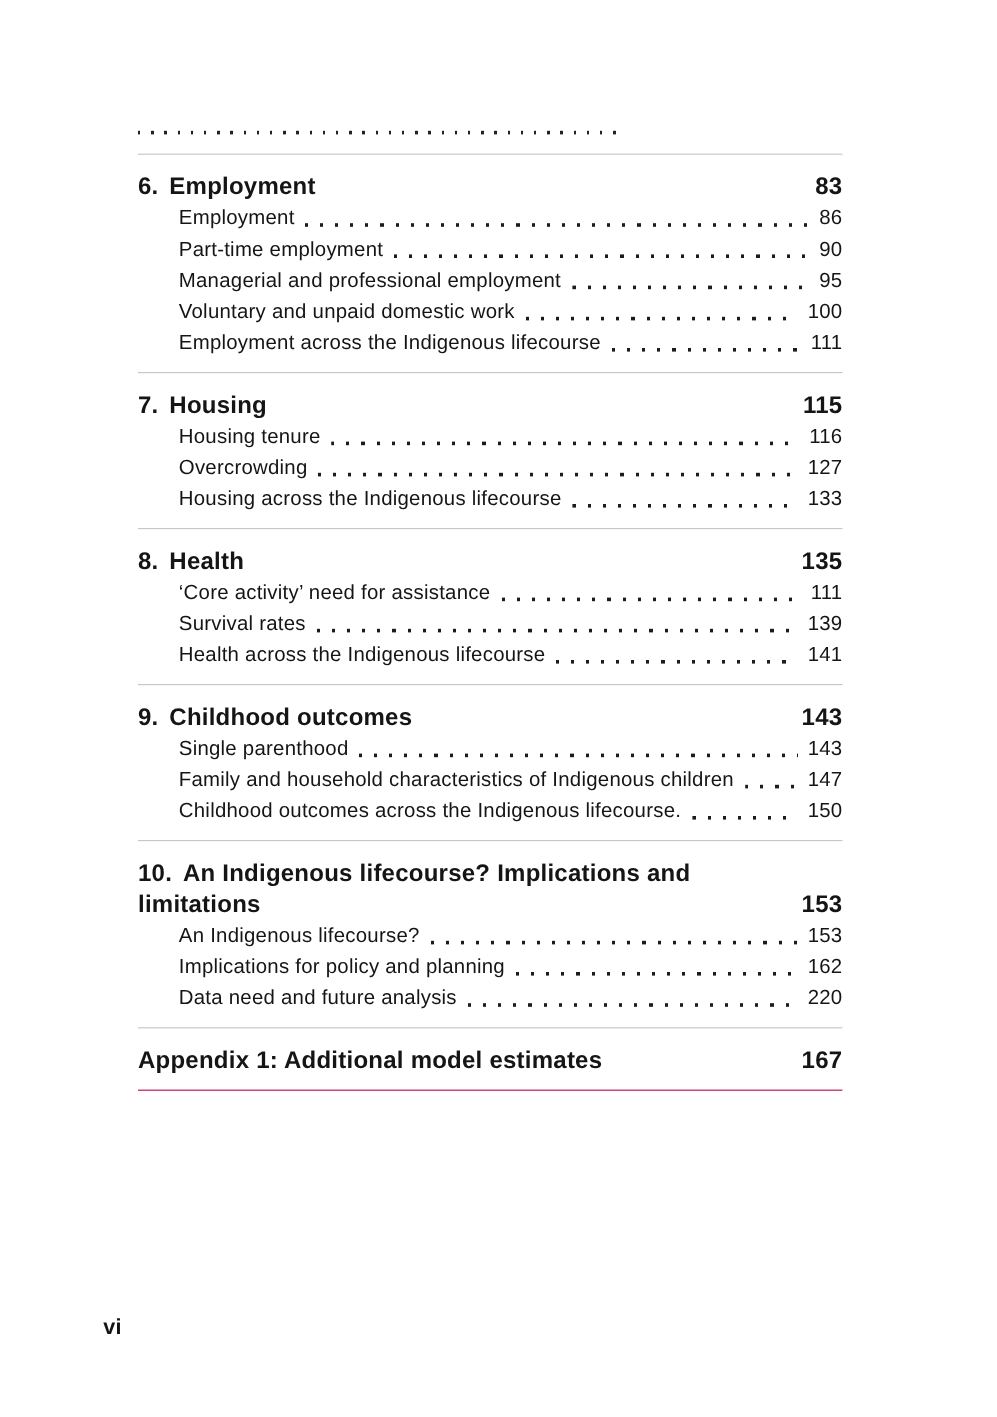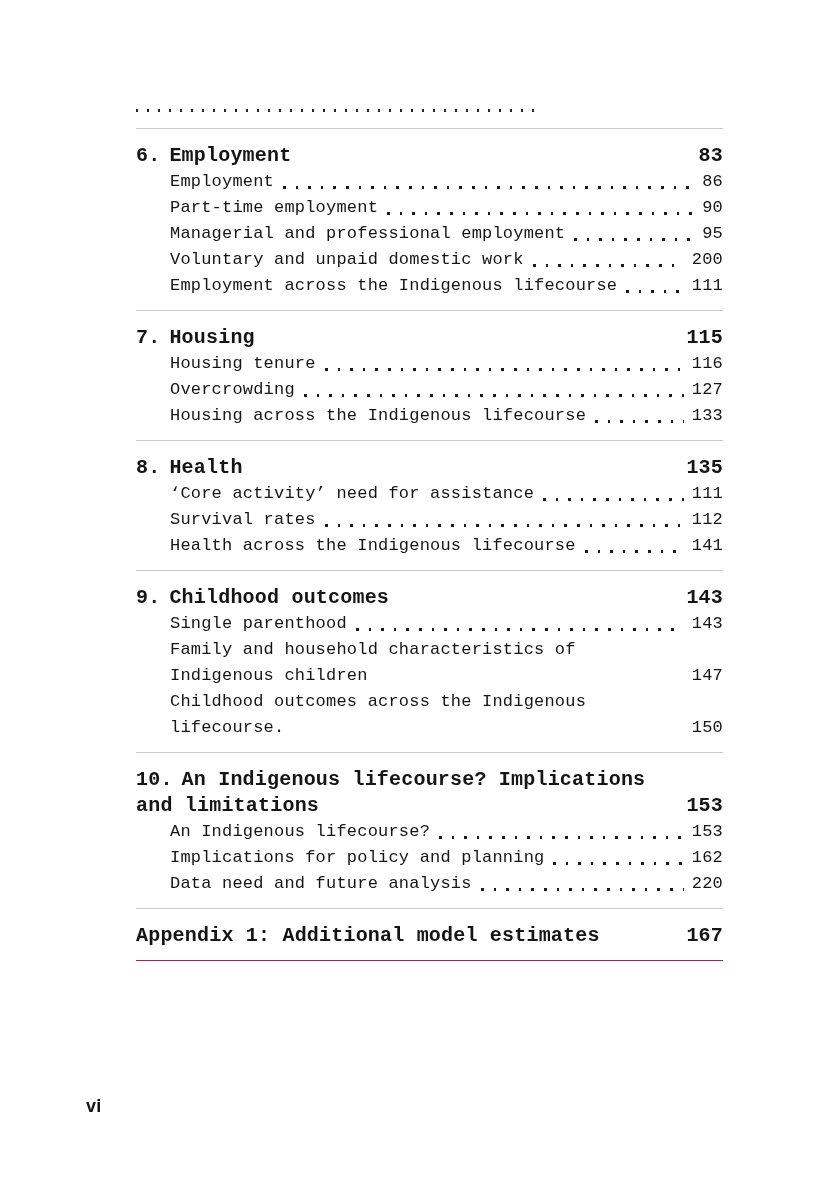--- a/index.html
+++ b/index.html
@@ -5,21 +5,21 @@
   html,body{margin:0;padding:0;background:#ffffff;}
   .page{
     position:relative;
     width:831px;height:1181px;
     background:#ffffff;
     font-family:"Liberation Sans", sans-serif;
     color:#151515;
     overflow:hidden;
   }
   .content{
-    position:absolute;left:136px;top:0;width:587px;font-family:Liberation Mono, monospace;
+    position:absolute;left:115px;top:0;width:587px;
   }
   
   .clipped-line{
     margin-top:109px;
     margin-bottom:16px;
     height:3px;width:402px;
     background-image:repeating-linear-gradient(to right,#222 0 2px,transparent 2px 11px);
   }
   .section{
     border-top:1px solid #c8c8c8;
@@ -80,21 +80,21 @@
           <span class="entry-page">90</span>
         </div>
         <div class="entry">
           <span class="entry-title">Managerial and professional employment</span>
           <span class="dots"></span>
           <span class="entry-page">95</span>
         </div>
         <div class="entry">
           <span class="entry-title">Voluntary and unpaid domestic work</span>
           <span class="dots"></span>
-          <span class="entry-page">200</span>
+          <span class="entry-page">100</span>
         </div>
         <div class="entry">
           <span class="entry-title">Employment across the Indigenous lifecourse</span>
           <span class="dots"></span>
           <span class="entry-page">111</span>
         </div>
       </div>
     </section>
 
     <section class="section">
@@ -128,21 +128,21 @@
       </div>
       <div class="entries">
         <div class="entry">
           <span class="entry-title">‘Core activity’ need for assistance</span>
           <span class="dots"></span>
           <span class="entry-page">111</span>
         </div>
         <div class="entry">
           <span class="entry-title">Survival rates</span>
           <span class="dots"></span>
-          <span class="entry-page">112</span>
+          <span class="entry-page">139</span>
         </div>
         <div class="entry">
           <span class="entry-title">Health across the Indigenous lifecourse</span>
           <span class="dots"></span>
           <span class="entry-page">141</span>
         </div>
       </div>
     </section>
 
     <section class="section">

